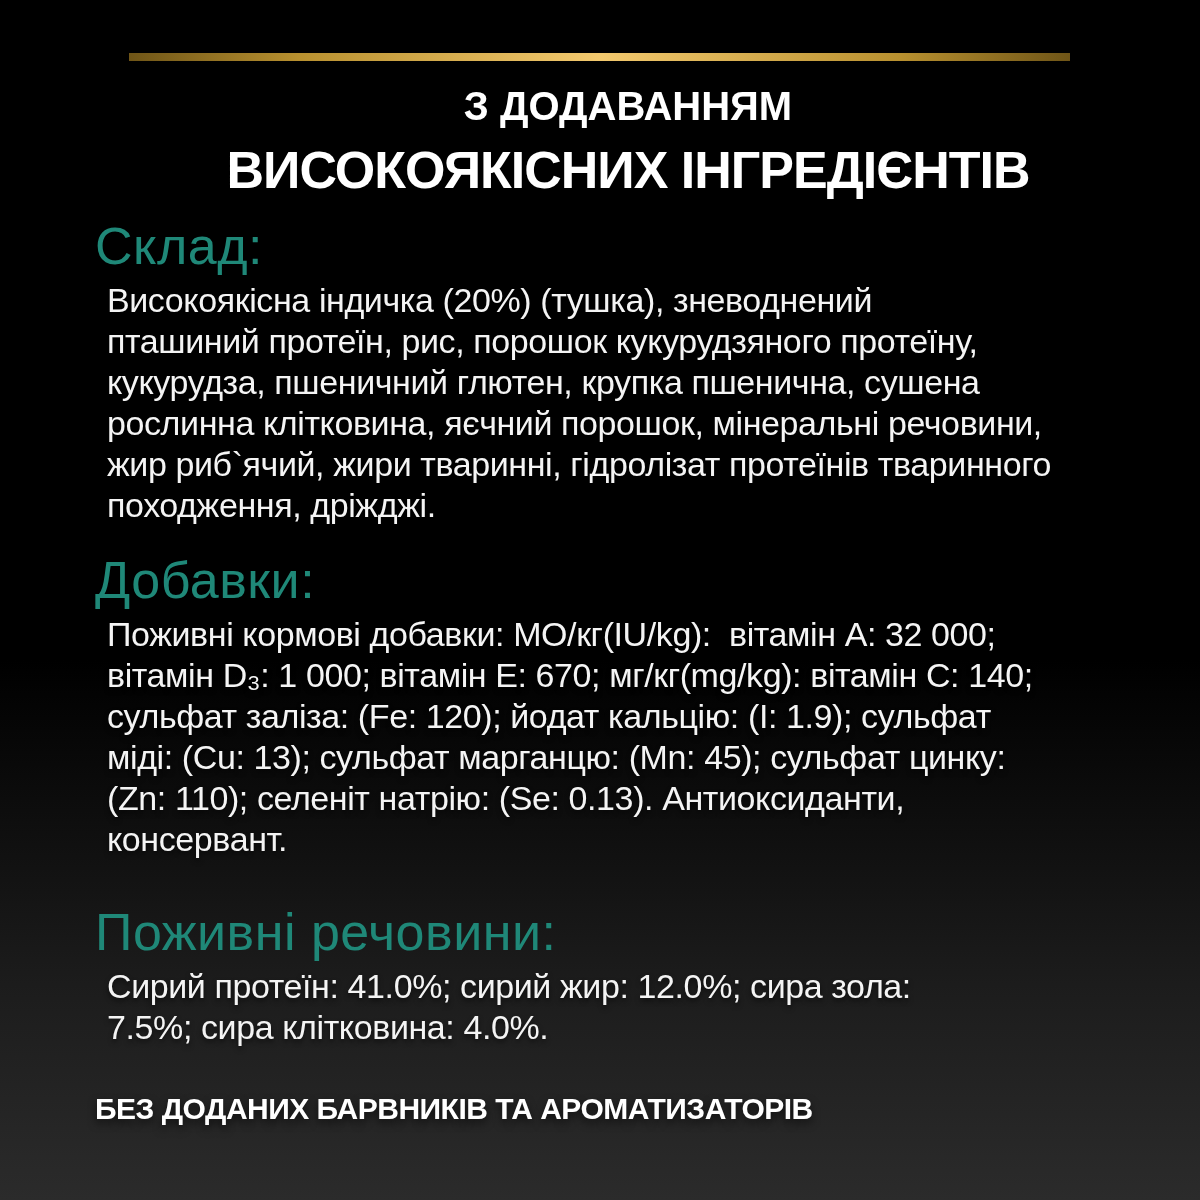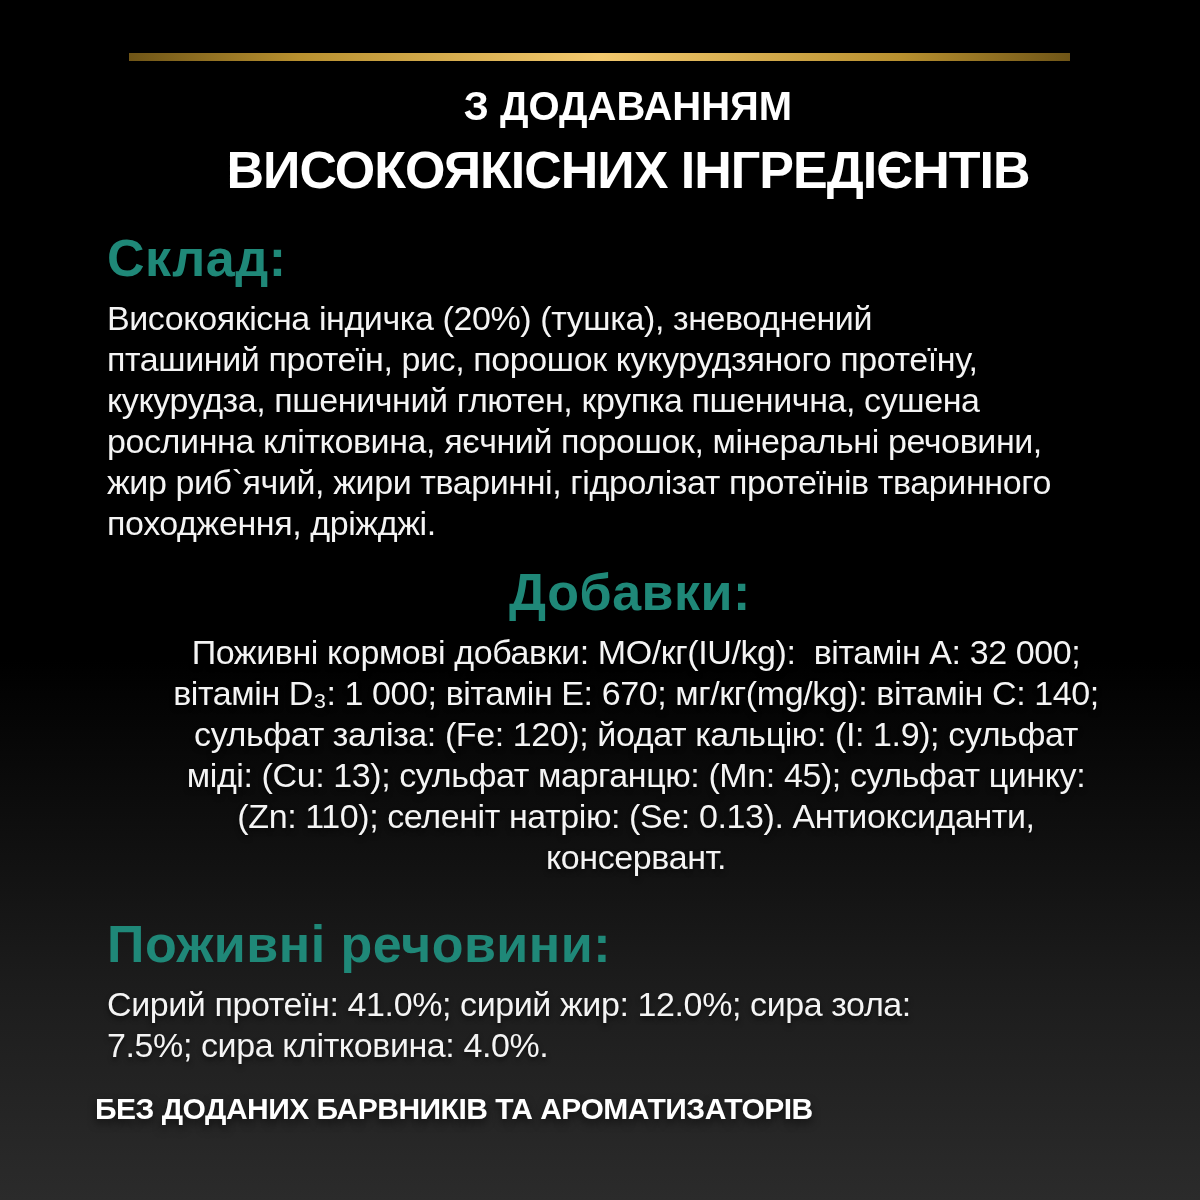--- a/index.html
+++ b/index.html
@@ -31,34 +31,34 @@
     padding-left:28px;
   }
   .header .line1{
     font-size:40px;line-height:44px;letter-spacing:0px;
   }
   .header .line2{
     font-size:52px;line-height:56px;letter-spacing:-1px;margin-top:14px;
   }
   .section{position:absolute;left:95px;width:1070px;}
   .section-title{
-    margin:12px;
-    font-size:52px;line-height:56px;font-weight:700;
+    margin:0;
+    font-size:52px;line-height:56px;font-weight:400;
     color:var(--teal);letter-spacing:0.5px;
   }
   .section-body{
     margin:6px 0 0 12px;
     font-size:34px;line-height:41px;font-weight:400;
     letter-spacing:-0.4px;
     white-space:pre-wrap;
     color:var(--body-text);
     text-shadow:0 3px 5px rgba(0,0,0,0.55);
   }
   #section-composition{top:218px;}
-  #section-additives{top:552px;text-align:center;}
+  #section-additives{top:552px;}
   #section-nutrients{top:904px;}
   .footer-claim{
     position:absolute;left:95px;top:1086px;width:1070px;
     font-size:30px;line-height:46px;font-weight:700;
     letter-spacing:-0.5px;color:#ffffff;
     text-shadow:0 4px 8px rgba(0,0,0,0.6);
   }
 </style>
 </head>
 <body>

